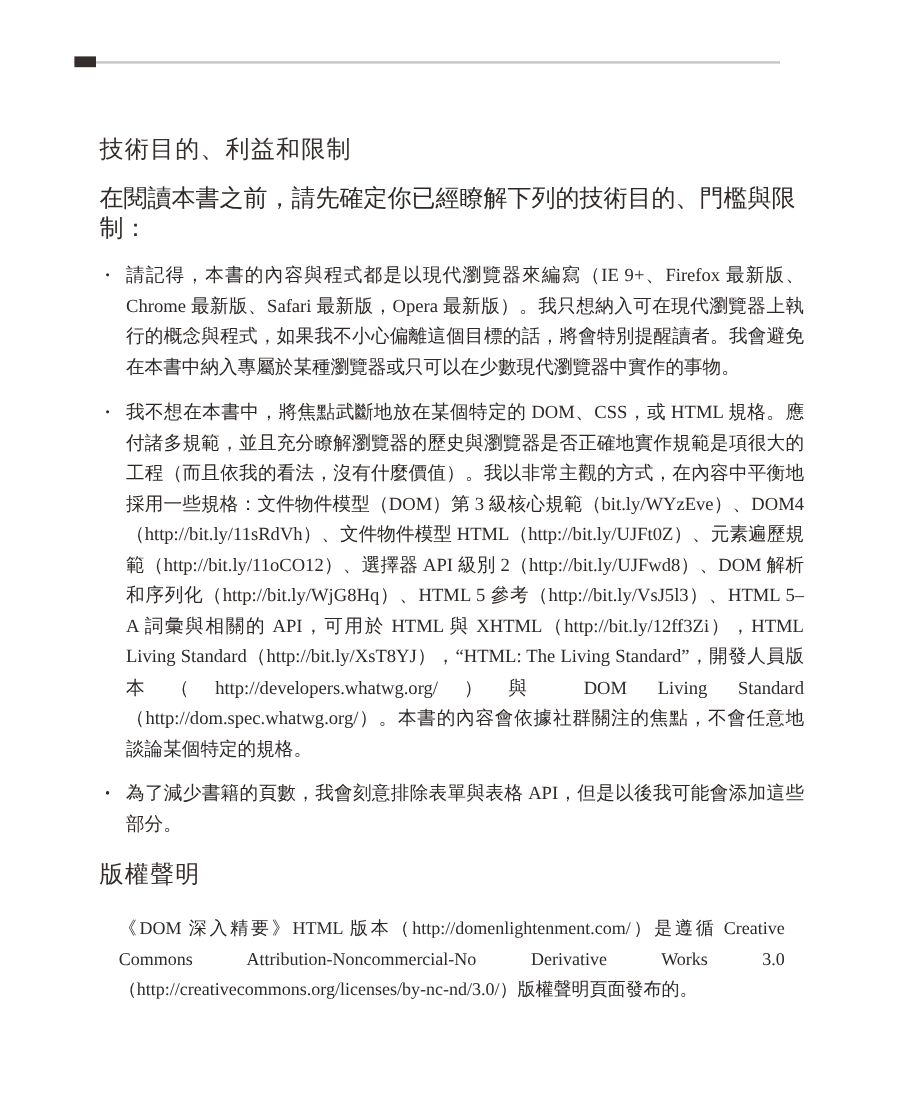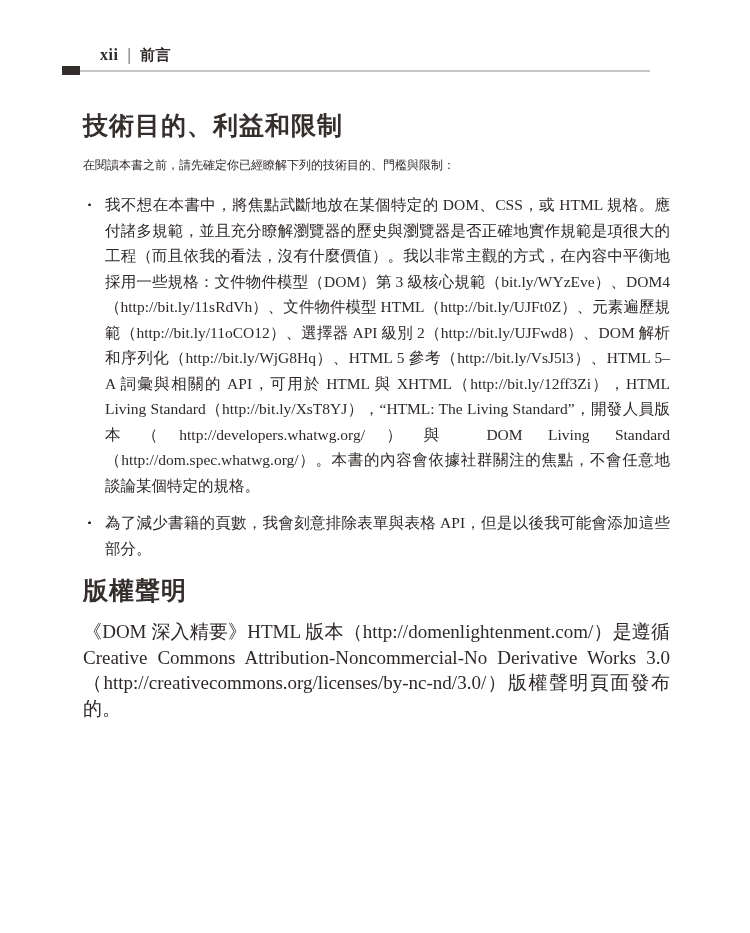--- a/index.html
+++ b/index.html
@@ -46,79 +46,76 @@
   }
   
   main {
     position: absolute;
     top: 108px;
     left: 83px;
     width: 587px;
   }
   h1 {
     font-family: "Liberation Sans", "DejaVu Sans", sans-serif;
-    font-weight: 700;
-    font-size: 25px;
+    font-weight: 400;
+    font-size: 20px;
     line-height: 34px;
     letter-spacing: 1px;
     color: #342e2c;
     margin: 0 0 12px 0;
   }
   .copyright-heading { }
   .intro {
-    font-size: 12px;
+    font-size: 20px;
     line-height: 25px;
     margin: 12px 0 13px 0;
-    font-family: Liberation Mono, monospace;
   }
   ul.bullets { list-style: none; margin: 0; padding: 0; }
   ul.bullets li {
     position: relative;
     padding-left: 22px;
     margin: 0 0 12px 0;
     font-size: 15.5px;
     line-height: 25.5px;
     text-align: justify;
   }
   .marker {
     position: absolute;
     left: 4px;
     top: 0;
     font-weight: 700;
   }
   .para {
-    font-size: 19px;
+    font-size: 15px;
     line-height: 25.5px;
     text-align: justify;
-    margin: 0;
+    margin: 16px;
   }
   .it { }
 </style>
 </head>
 <body>
 
 <div class="page">
 
   <header class="running-head">
-    <div class="rh-text">
-      <span class="rh-num">xii</span><span class="rh-sep">|</span><span class="rh-title">前言</span>
-    </div>
     <div class="rh-rule">
       <span class="rh-square"></span>
     </div>
   </header>
 
   <main>
 
     <section>
       <h1>技術目的、利益和限制</h1>
       <p class="intro">在閱讀本書之前，請先確定你已經瞭解下列的技術目的、門檻與限制：</p>
       <ul class="bullets">
         <li>
           <span class="marker">·</span>
+          <span class="btext"><span>請記得，本書的內容與程式都是以現代瀏覽器來編寫（IE 9+、Firefox 最新版、Chrome 最新版、Safari 最新版，Opera 最新版）。我只想納入可在現代瀏覽器上執行的概念與程式，如果我不小心偏離這個目標的話，將會特別提醒讀者。我會避免在本書中納入專屬於某種瀏覽器或只可以在少數現代瀏覽器中實作的事物。</span></span>
         </li>
         <li>
           <span class="marker">·</span>
           <span class="btext"><span>我不想在本書中，將焦點武斷地放在某個特定的 DOM、CSS，或 HTML 規格。應付諸多規範，並且充分瞭解瀏覽器的歷史與瀏覽器是否正確地實作規範是項很大的工程（而且依我的看法，沒有什麼價值）。我以非常主觀的方式，在內容中平衡地採用一些規格：文件物件模型（DOM）第 3 級核心規範（</span><span class="it">bit.ly/WYzEve</span><span>）、DOM4（</span><span class="it">http://bit.ly/11sRdVh</span><span>）、文件物件模型 HTML（</span><span class="it">http://bit.ly/UJFt0Z</span><span>）、元素遍歷規範（</span><span class="it">http://bit.ly/11oCO12</span><span>）、選擇器 API 級別 2（</span><span class="it">http://bit.ly/UJFwd8</span><span>）、DOM 解析和序列化（</span><span class="it">http://bit.ly/WjG8Hq</span><span>）、HTML 5 參考（</span><span class="it">http://bit.ly/VsJ5l3</span><span>）、HTML 5–A 詞彙與相關的 API，可用於 HTML 與 XHTML（</span><span class="it">http://bit.ly/12ff3Zi</span><span>），HTML Living Standard（</span><span class="it">http://bit.ly/XsT8YJ</span><span>），“HTML: The Living Standard”，開發人員版本（</span><span class="it">http://developers.whatwg.org/</span><span>）與 DOM Living Standard（</span><span class="it">http://dom.spec.whatwg.org/</span><span>）。本書的內容會依據社群關注的焦點，不會任意地談論某個特定的規格。</span></span>
         </li>
         <li>
           <span class="marker">·</span>
         </li>
         <li>
           <span class="marker">·</span>

